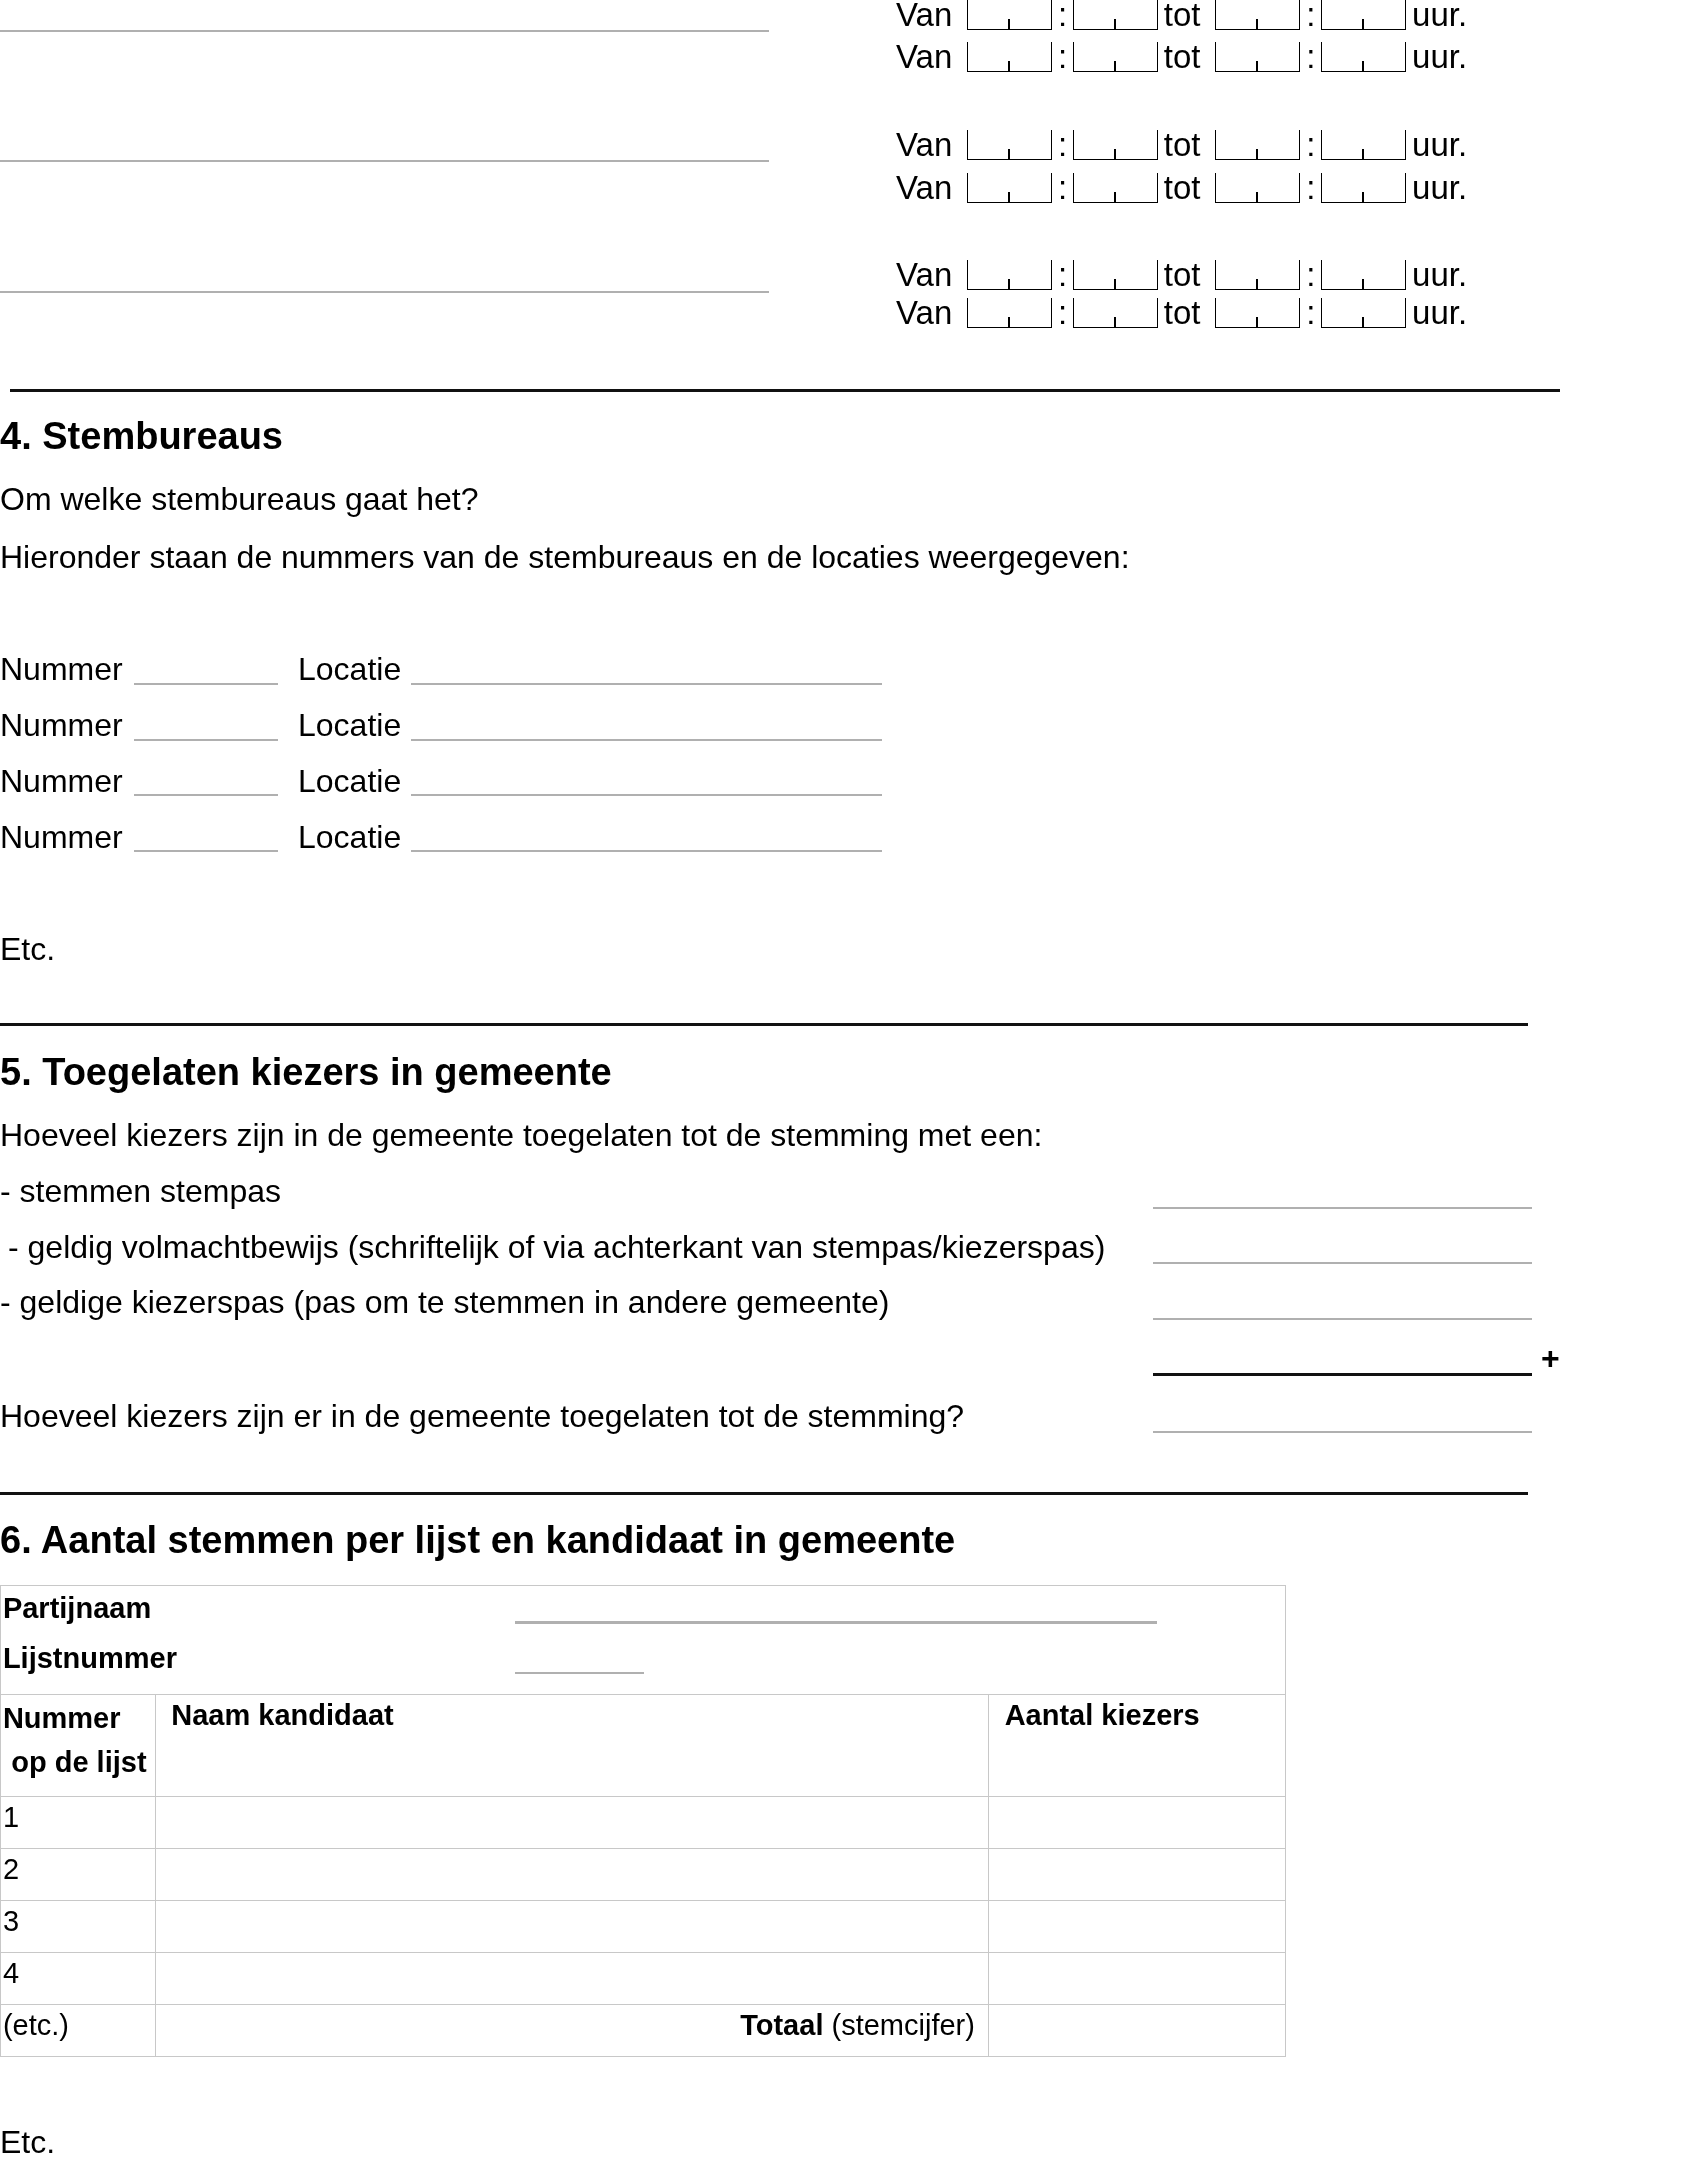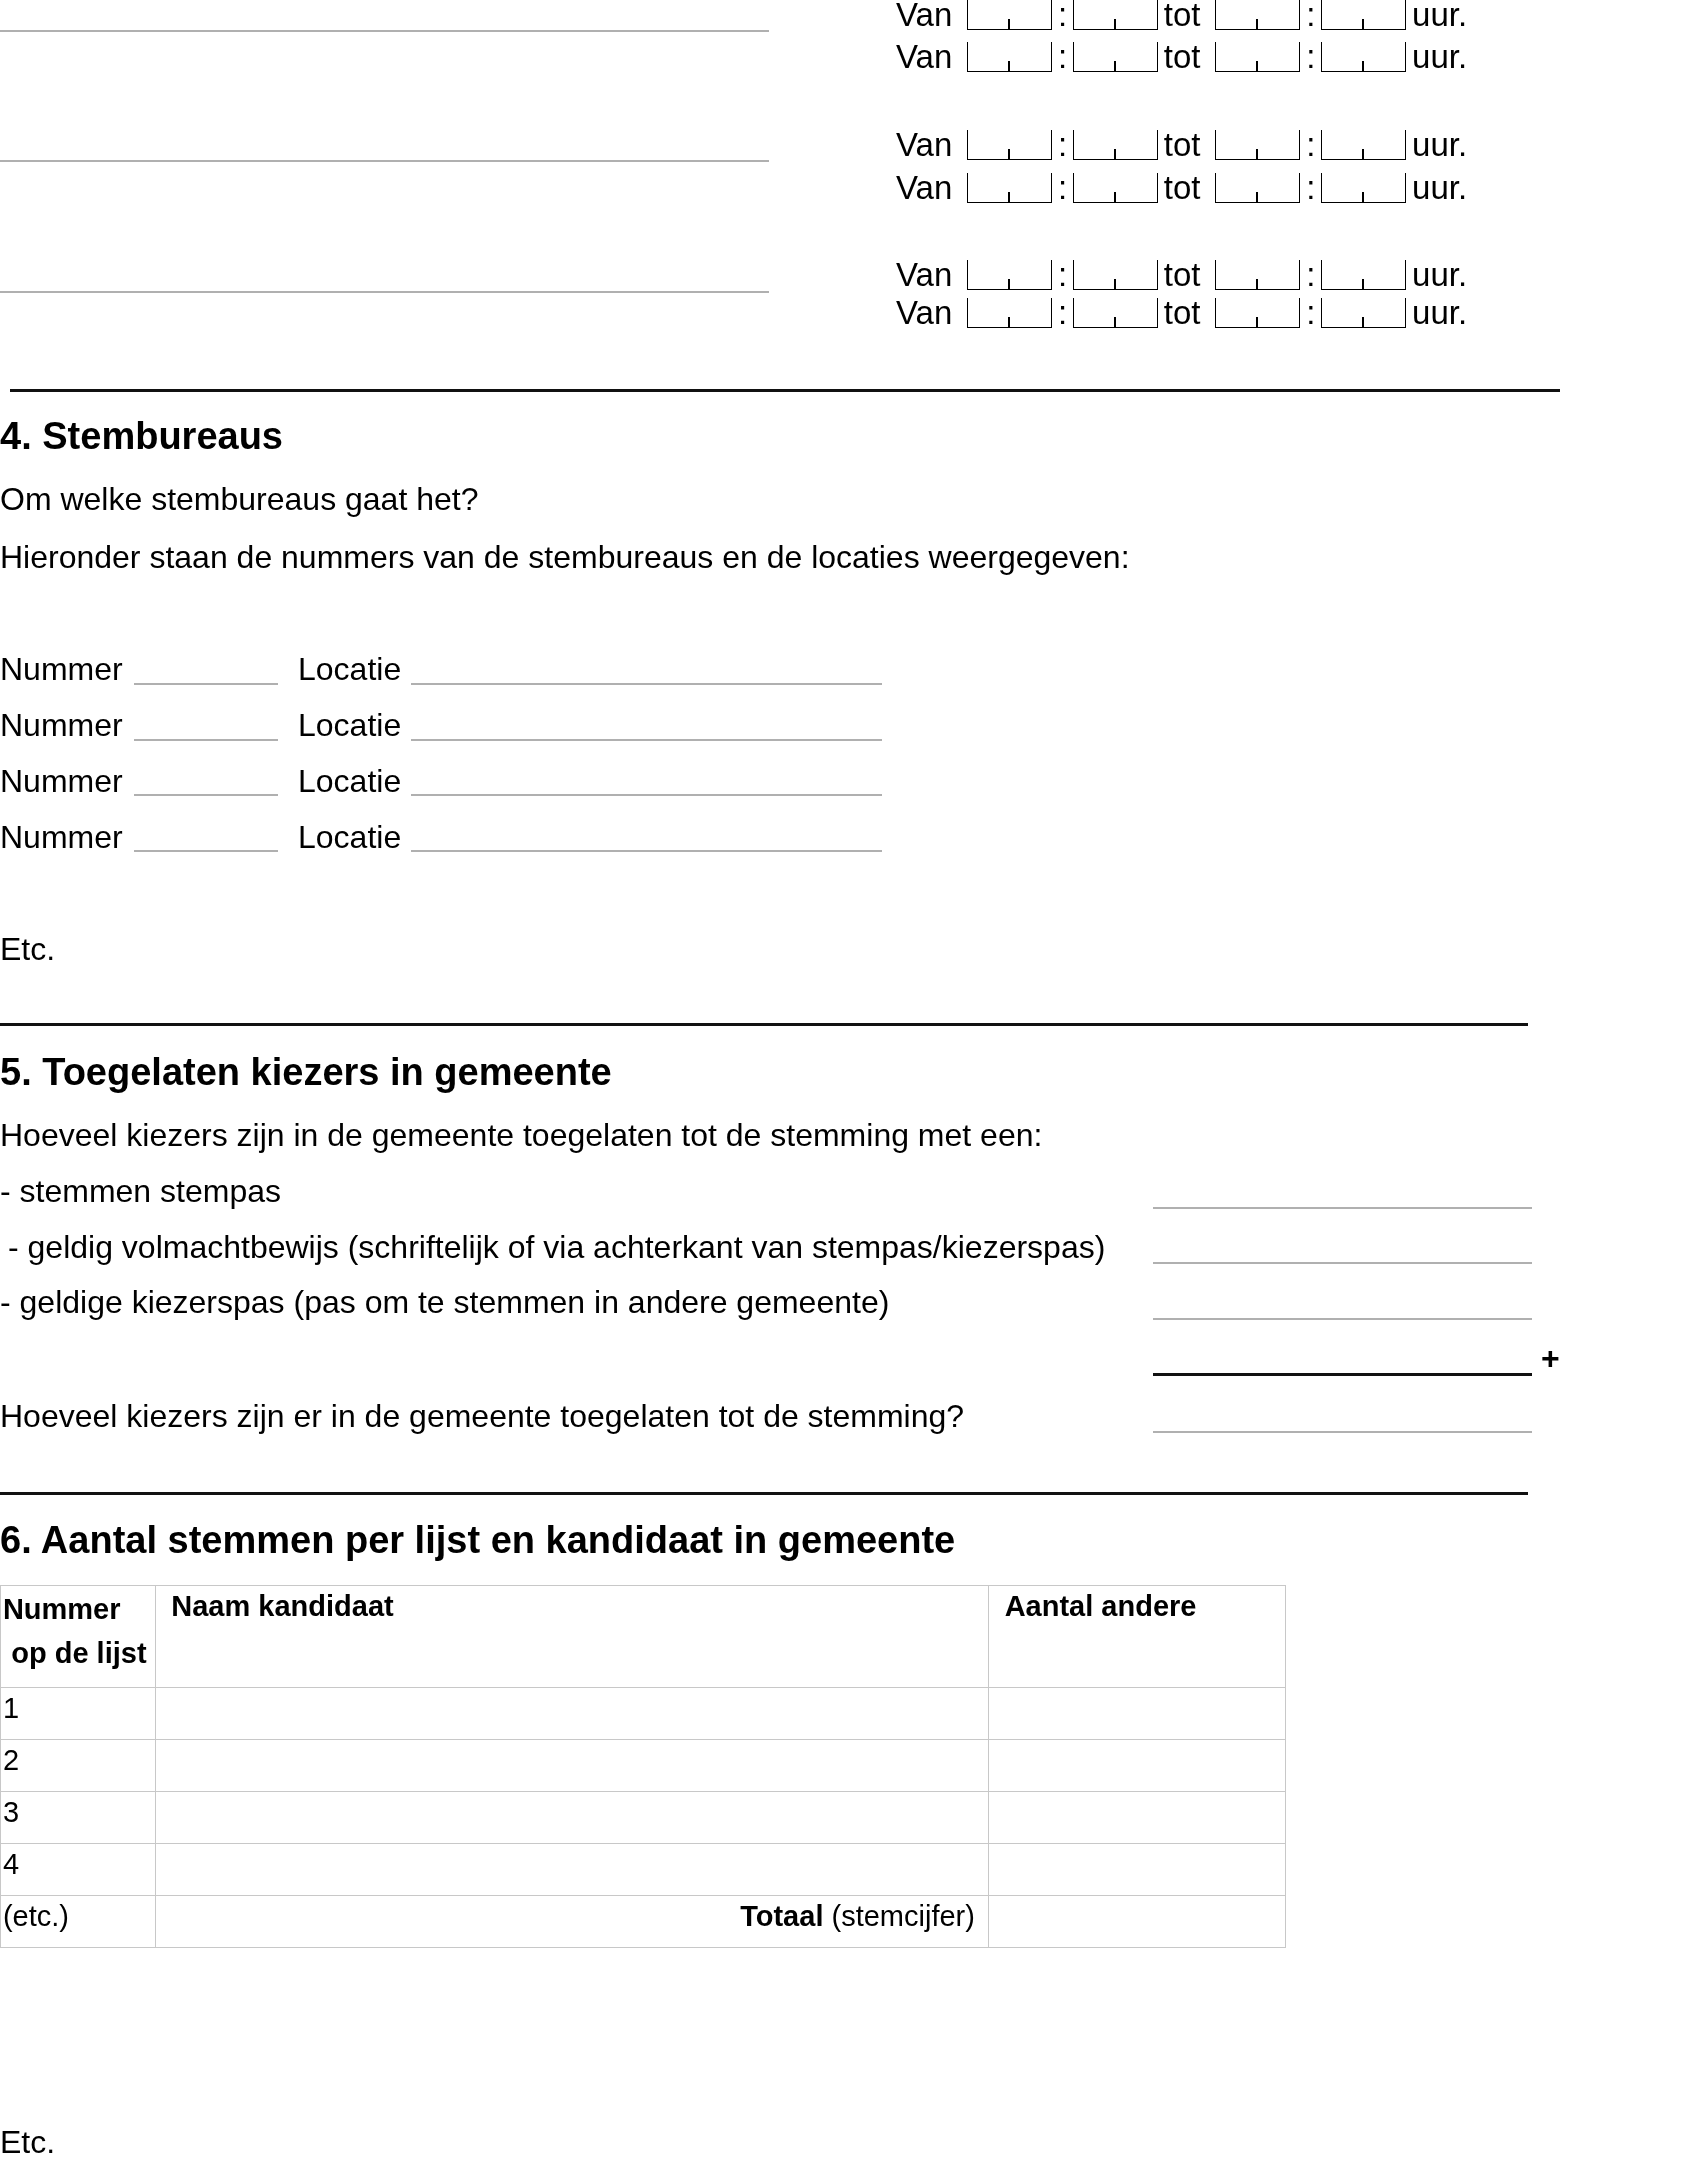--- a/index.html
+++ b/index.html
@@ -82,27 +82,35 @@
 
 <div class="abs txt" style="left:0;top:1397px;">Hoeveel kiezers zijn er in de gemeente toegelaten tot de stemming?</div>
 <div class="gline" style="left:1153px;top:1431px;width:379px;"></div>
 
 <div class="bline" style="left:0;top:1492px;width:1528px;"></div>
 
 <div class="abs h" style="left:0;top:1517px;">6. Aantal stemmen per lijst en kandidaat in gemeente</div>
 
 <table class="votes">
   <tbody>
+      <tr>
+    <td colspan="3" style="height:108px;position:relative;padding:0;">
+      <div class="abs bold" style="left:1.9px;top:5.8px;font-size:29px;">Partijnaam</div>
+      <div class="gline" style="left:514px;top:35px;width:642px;border-top-width:3.8px;"></div>
+      <div class="abs bold" style="left:1.9px;top:56px;font-size:29px;">Lijstnummer</div>
+      <div class="gline" style="left:514px;top:86px;width:129px;"></div>
+    </td>
+  </tr>
   <tr style="height:102px;">
     <td style="width:152px;" class="bold">
       <div style="line-height:38px;">Nummer</div>
       <div style="line-height:50px;text-align:center;">op de lijst</div>
     </td>
     <td style="width:817px;padding-left:15.4px;" class="bold">Naam kandidaat</td>
-    <td style="padding-left:15.4px;" class="bold">Aantal andere</td>
+    <td style="padding-left:15.4px;" class="bold">Aantal kiezers</td>
   </tr>
   </tbody>
     <tbody id="candidate-rows">
       <tr style="height:52px;">
         <td>1</td>
         <td></td>
         <td></td>
       </tr>
       <tr style="height:52px;">
         <td>2</td>

